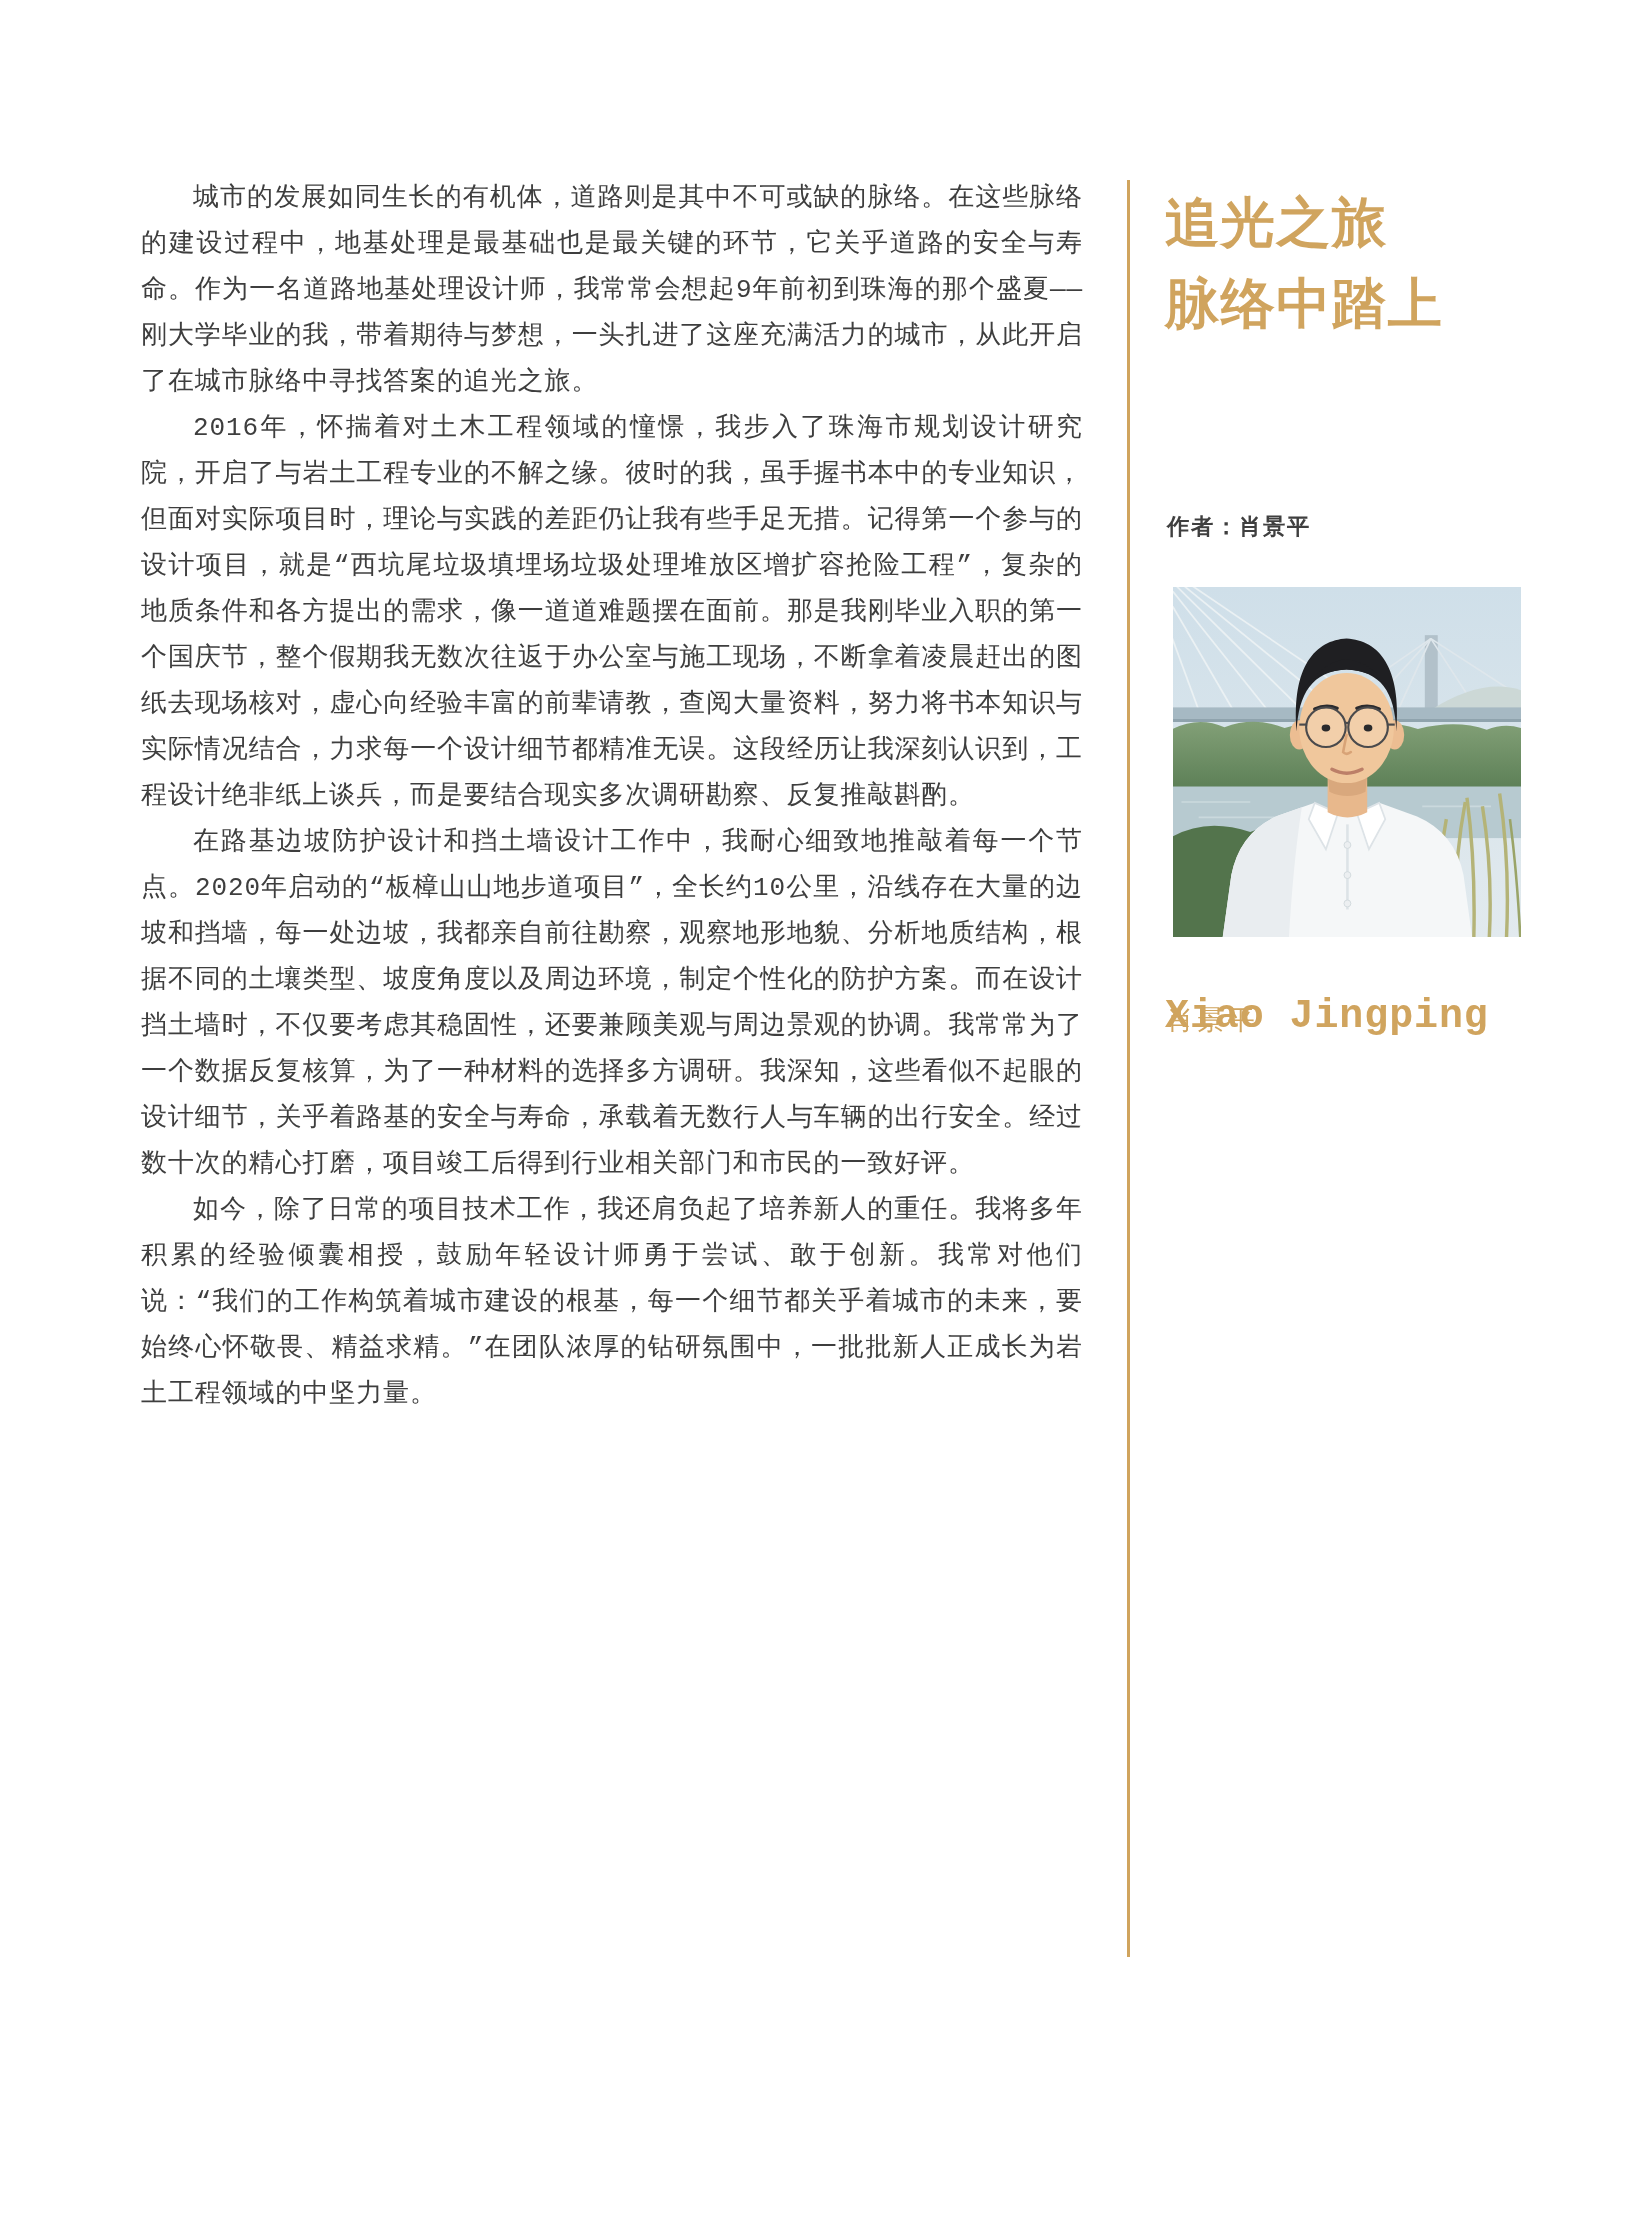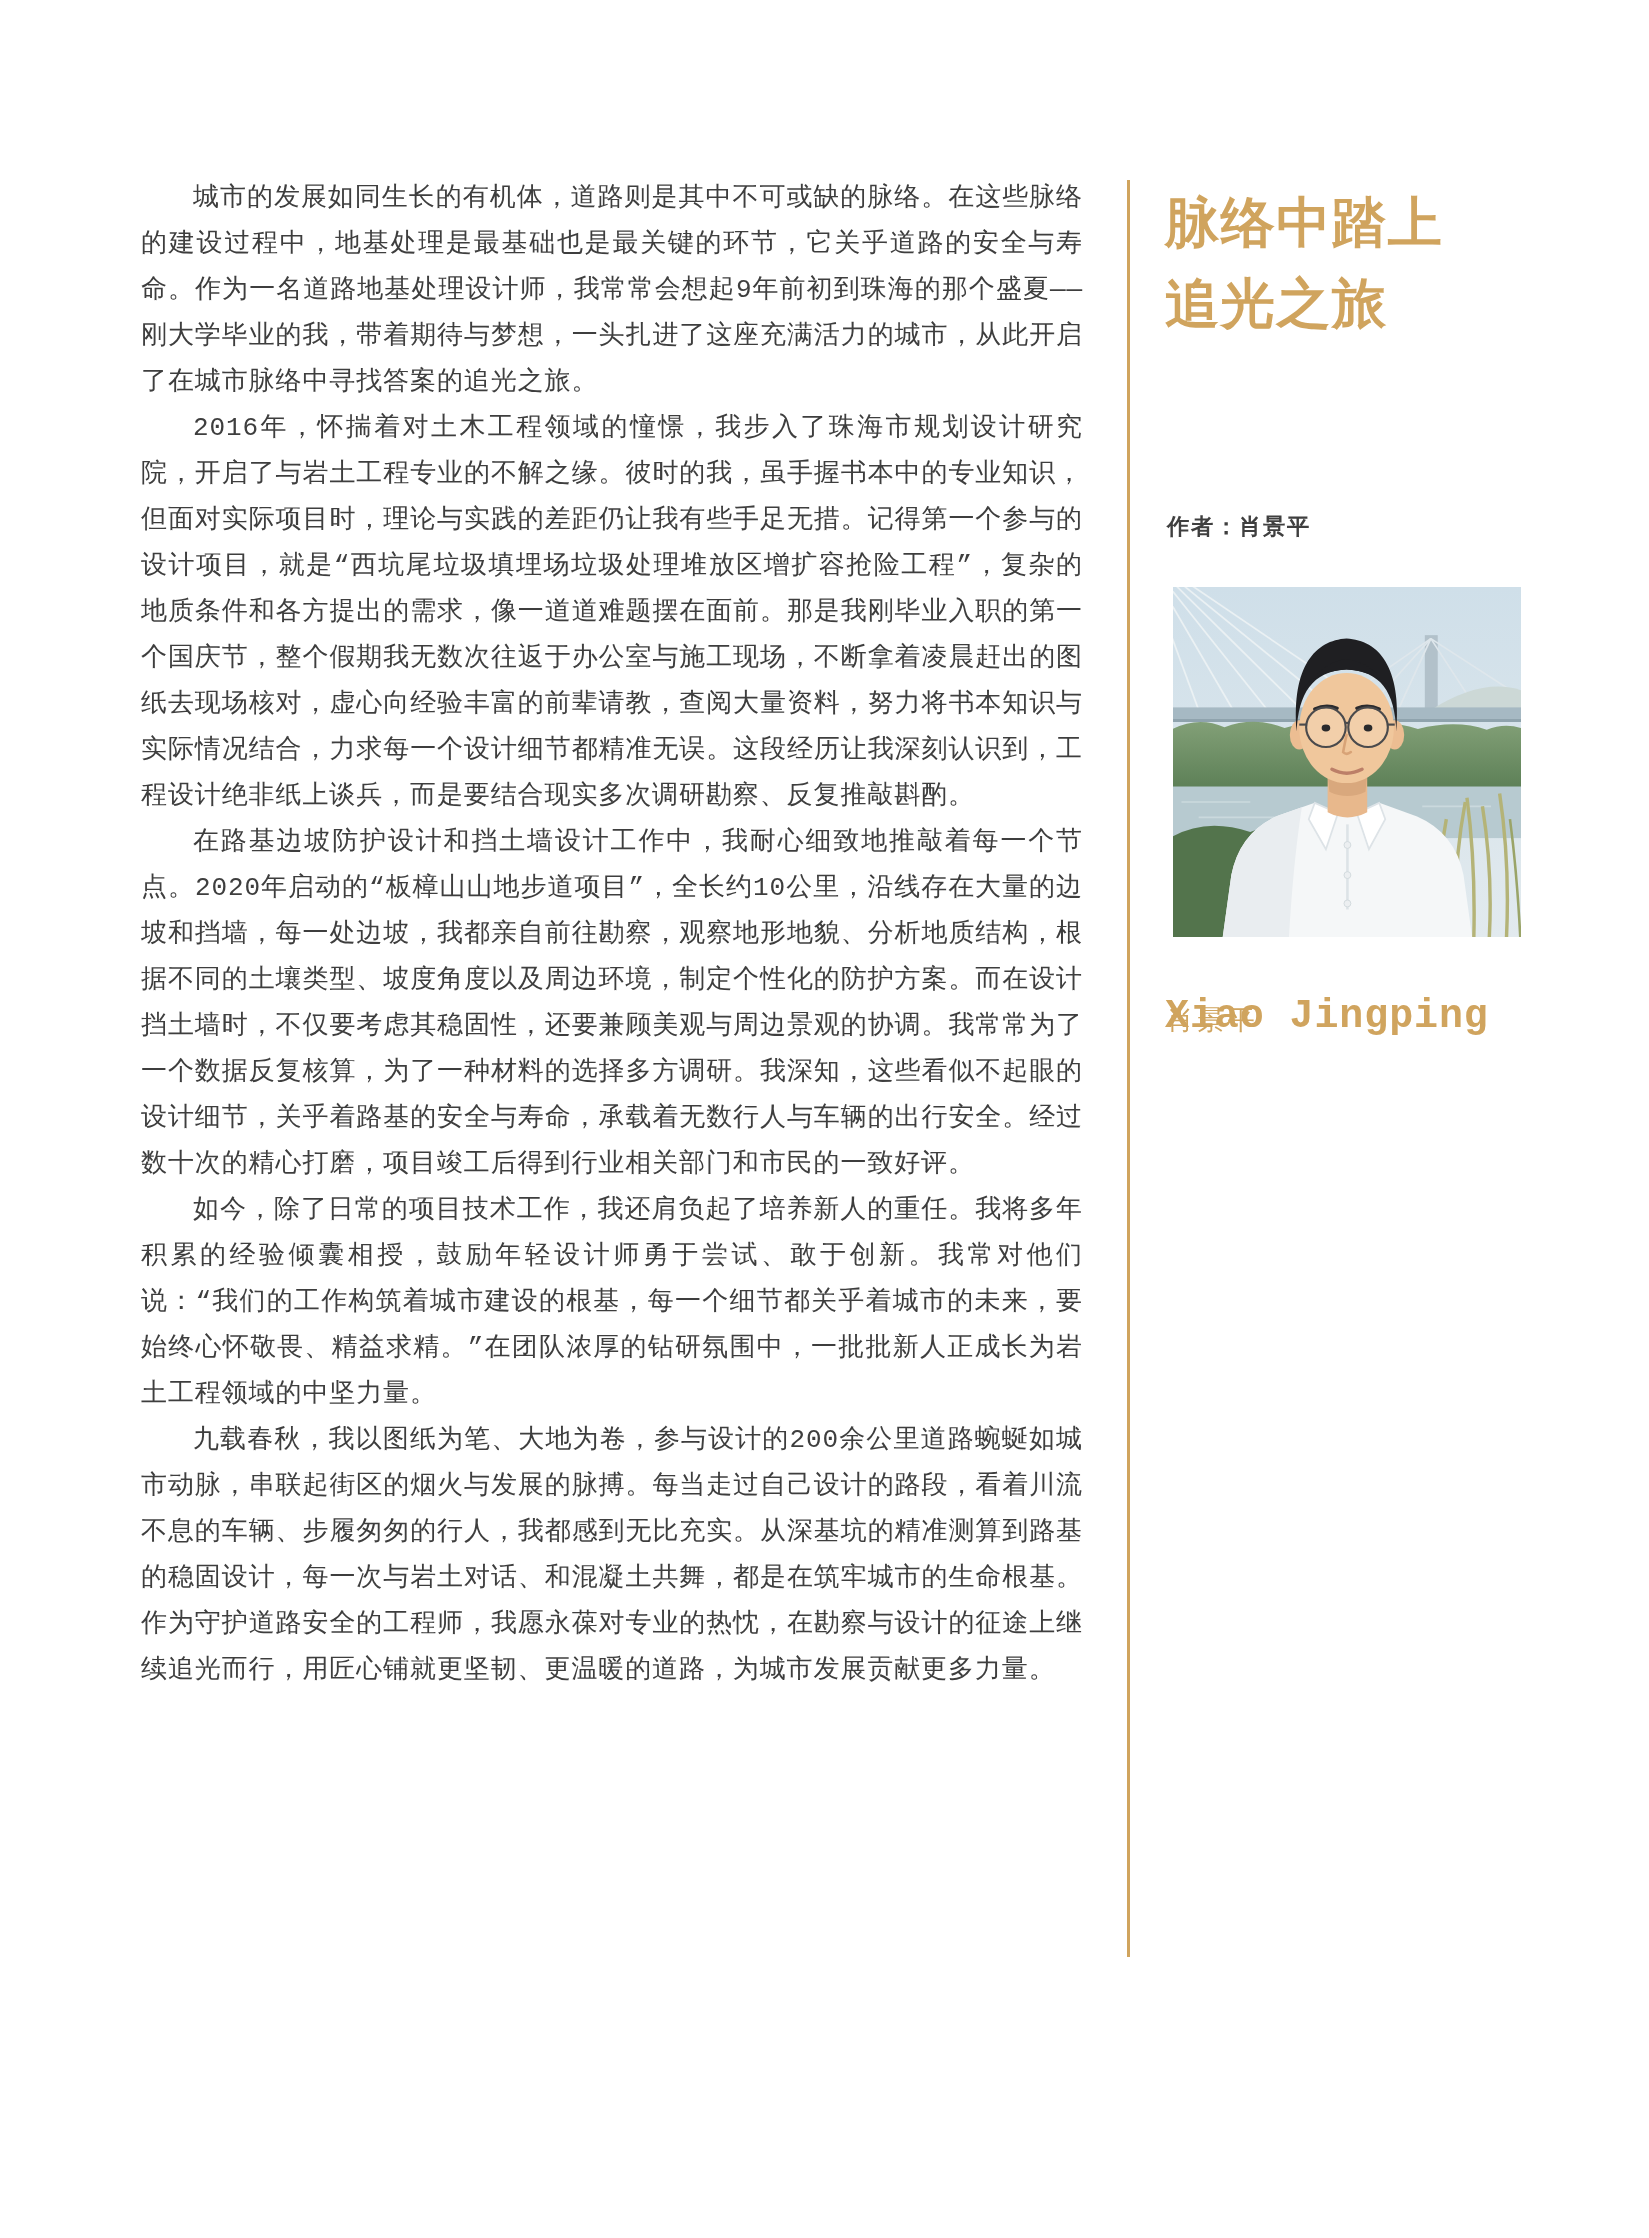--- a/index.html
+++ b/index.html
@@ -51,28 +51,27 @@
 </head>
 <body>
 
 <div class="page">
 
   <div class="article">
     <p>城市的发展如同生长的有机体，道路则是其中不可或缺的脉络。在这些脉络的建设过程中，地基处理是最基础也是最关键的环节，它关乎道路的安全与寿命。作为一名道路地基处理设计师，我常常会想起9年前初到珠海的那个盛夏——刚大学毕业的我，带着期待与梦想，一头扎进了这座充满活力的城市，从此开启了在城市脉络中寻找答案的追光之旅。</p>
     <p>2016年，怀揣着对土木工程领域的憧憬，我步入了珠海市规划设计研究院，开启了与岩土工程专业的不解之缘。彼时的我，虽手握书本中的专业知识，但面对实际项目时，理论与实践的差距仍让我有些手足无措。记得第一个参与的设计项目，就是“西坑尾垃圾填埋场垃圾处理堆放区增扩容抢险工程”，复杂的地质条件和各方提出的需求，像一道道难题摆在面前。那是我刚毕业入职的第一个国庆节，整个假期我无数次往返于办公室与施工现场，不断拿着凌晨赶出的图纸去现场核对，虚心向经验丰富的前辈请教，查阅大量资料，努力将书本知识与实际情况结合，力求每一个设计细节都精准无误。这段经历让我深刻认识到，工程设计绝非纸上谈兵，而是要结合现实多次调研勘察、反复推敲斟酌。</p>
     <p>在路基边坡防护设计和挡土墙设计工作中，我耐心细致地推敲着每一个节点。2020年启动的“板樟山山地步道项目”，全长约10公里，沿线存在大量的边坡和挡墙，每一处边坡，我都亲自前往勘察，观察地形地貌、分析地质结构，根据不同的土壤类型、坡度角度以及周边环境，制定个性化的防护方案。而在设计挡土墙时，不仅要考虑其稳固性，还要兼顾美观与周边景观的协调。我常常为了一个数据反复核算，为了一种材料的选择多方调研。我深知，这些看似不起眼的设计细节，关乎着路基的安全与寿命，承载着无数行人与车辆的出行安全。经过数十次的精心打磨，项目竣工后得到行业相关部门和市民的一致好评。</p>
     <p>如今，除了日常的项目技术工作，我还肩负起了培养新人的重任。我将多年积累的经验倾囊相授，鼓励年轻设计师勇于尝试、敢于创新。我常对他们说：“我们的工作构筑着城市建设的根基，每一个细节都关乎着城市的未来，要始终心怀敬畏、精益求精。”在团队浓厚的钻研氛围中，一批批新人正成长为岩土工程领域的中坚力量。</p>
-    <p>九载春秋，我以图纸为笔、大地为卷，参与设计的200余公里道路蜿蜒如城市动脉，串联起街区的烟火与发展的脉搏。每当走过自己设计的路段，看着川流不息的车辆、步履匆匆的行人，我都感到无比充实。从深基坑的精准测算到路基的稳固设计，每一次与岩土对话、和混凝土共舞，都是在筑牢城市的生命根基。作为守护道路安全的工程师，我愿永葆对专业的热忱，在勘察与设计的征途上继续追光而行，用匠心铺就更坚韧、更温暖的道路，为城市发展贡献更多力量。</p>
   </div>
 
   <div class="accent-line"></div>
 
   <div class="side-title">
+    <span>追光之旅</span>
     <span>脉络中踏上</span>
-    <span>追光之旅</span>
   </div>
 
   <div class="byline">作者：肖景平</div>
 
   <div class="photo">
     <svg viewBox="0 0 405 407" preserveAspectRatio="xMidYMid slice">
       <defs>
         <linearGradient id="sky" x1="0" y1="0" x2="0" y2="1">
           <stop offset="0" stop-color="#cfdfe9"></stop>
           <stop offset="1" stop-color="#e2eaee"></stop>

